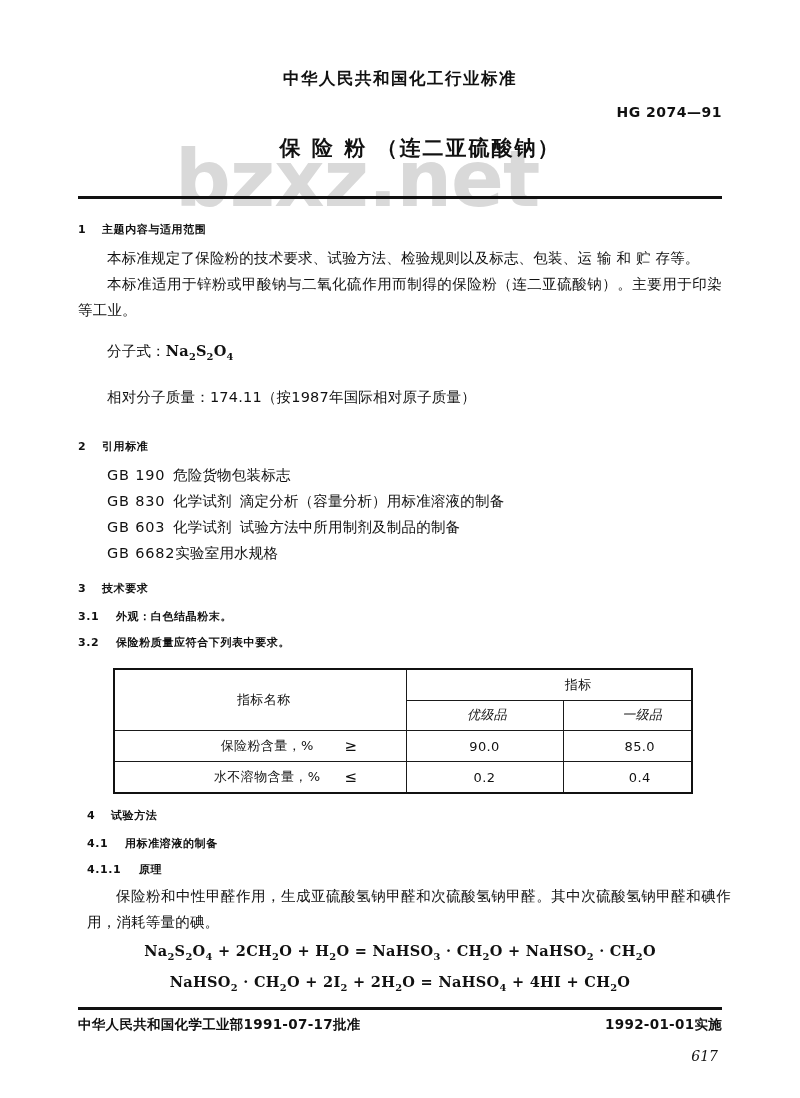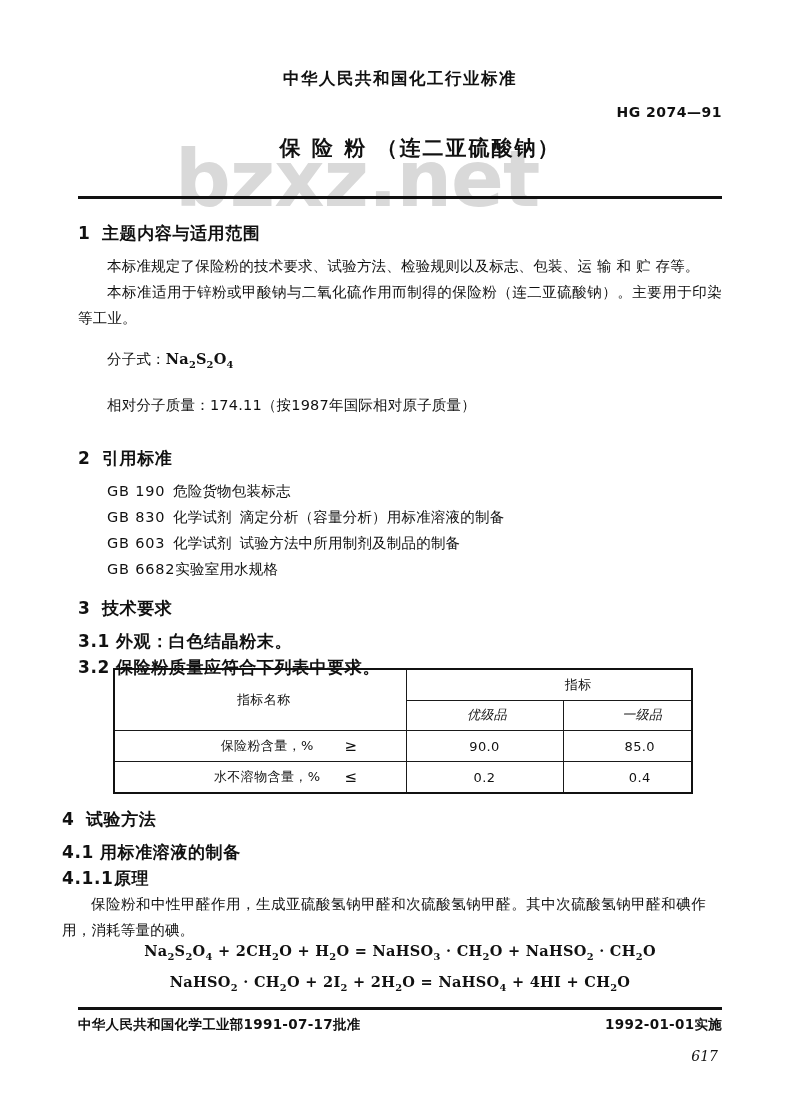--- a/index.html
+++ b/index.html
@@ -85,21 +85,21 @@
     background: #111;
   }
   
   .body-area {
     position: absolute;
     left: 78px;
     top: 222px;
     width: 644px;
   }
   .sec-head {
-    font-size: 17px;
+    font-size: 11px;
     font-weight: bold;
     letter-spacing: 0.6px;
     margin: 0;
   }
   .sec-num {
     display: inline-block;
     min-width: 24px;
     font-family: "DejaVu Sans", "Liberation Sans", sans-serif;
   }
   .sec-num-wide {
@@ -331,21 +331,21 @@
               <span>水不溶物含量，%</span>
               <span class="op">≤</span>
             </td>
             <td class="val">0.2</td>
             <td class="edge-r val">0.4</td>
           </tr>
         </tbody>
       </table>
     </div>
 
-    <div style="position:absolute;left:62px;top:808px;width:644px;">
+    <div style="position:absolute;left:87px;top:808px;width:644px;">
       <p class="sec-head">
         <span class="sec-num">4</span><span>试验方法</span>
       </p>
       <div class="gap-sm"></div>
       <p class="sec-head" style="line-height:26px;">
         <span class="sec-num-wide">4.1</span><span>用标准溶液的制备</span>
       </p>
       <p class="sec-head" style="line-height:26px;">
         <span style="display:inline-block;min-width:52px;font-family:'DejaVu Sans','Liberation Sans',sans-serif;">4.1.1</span><span>原理</span>
       </p>

